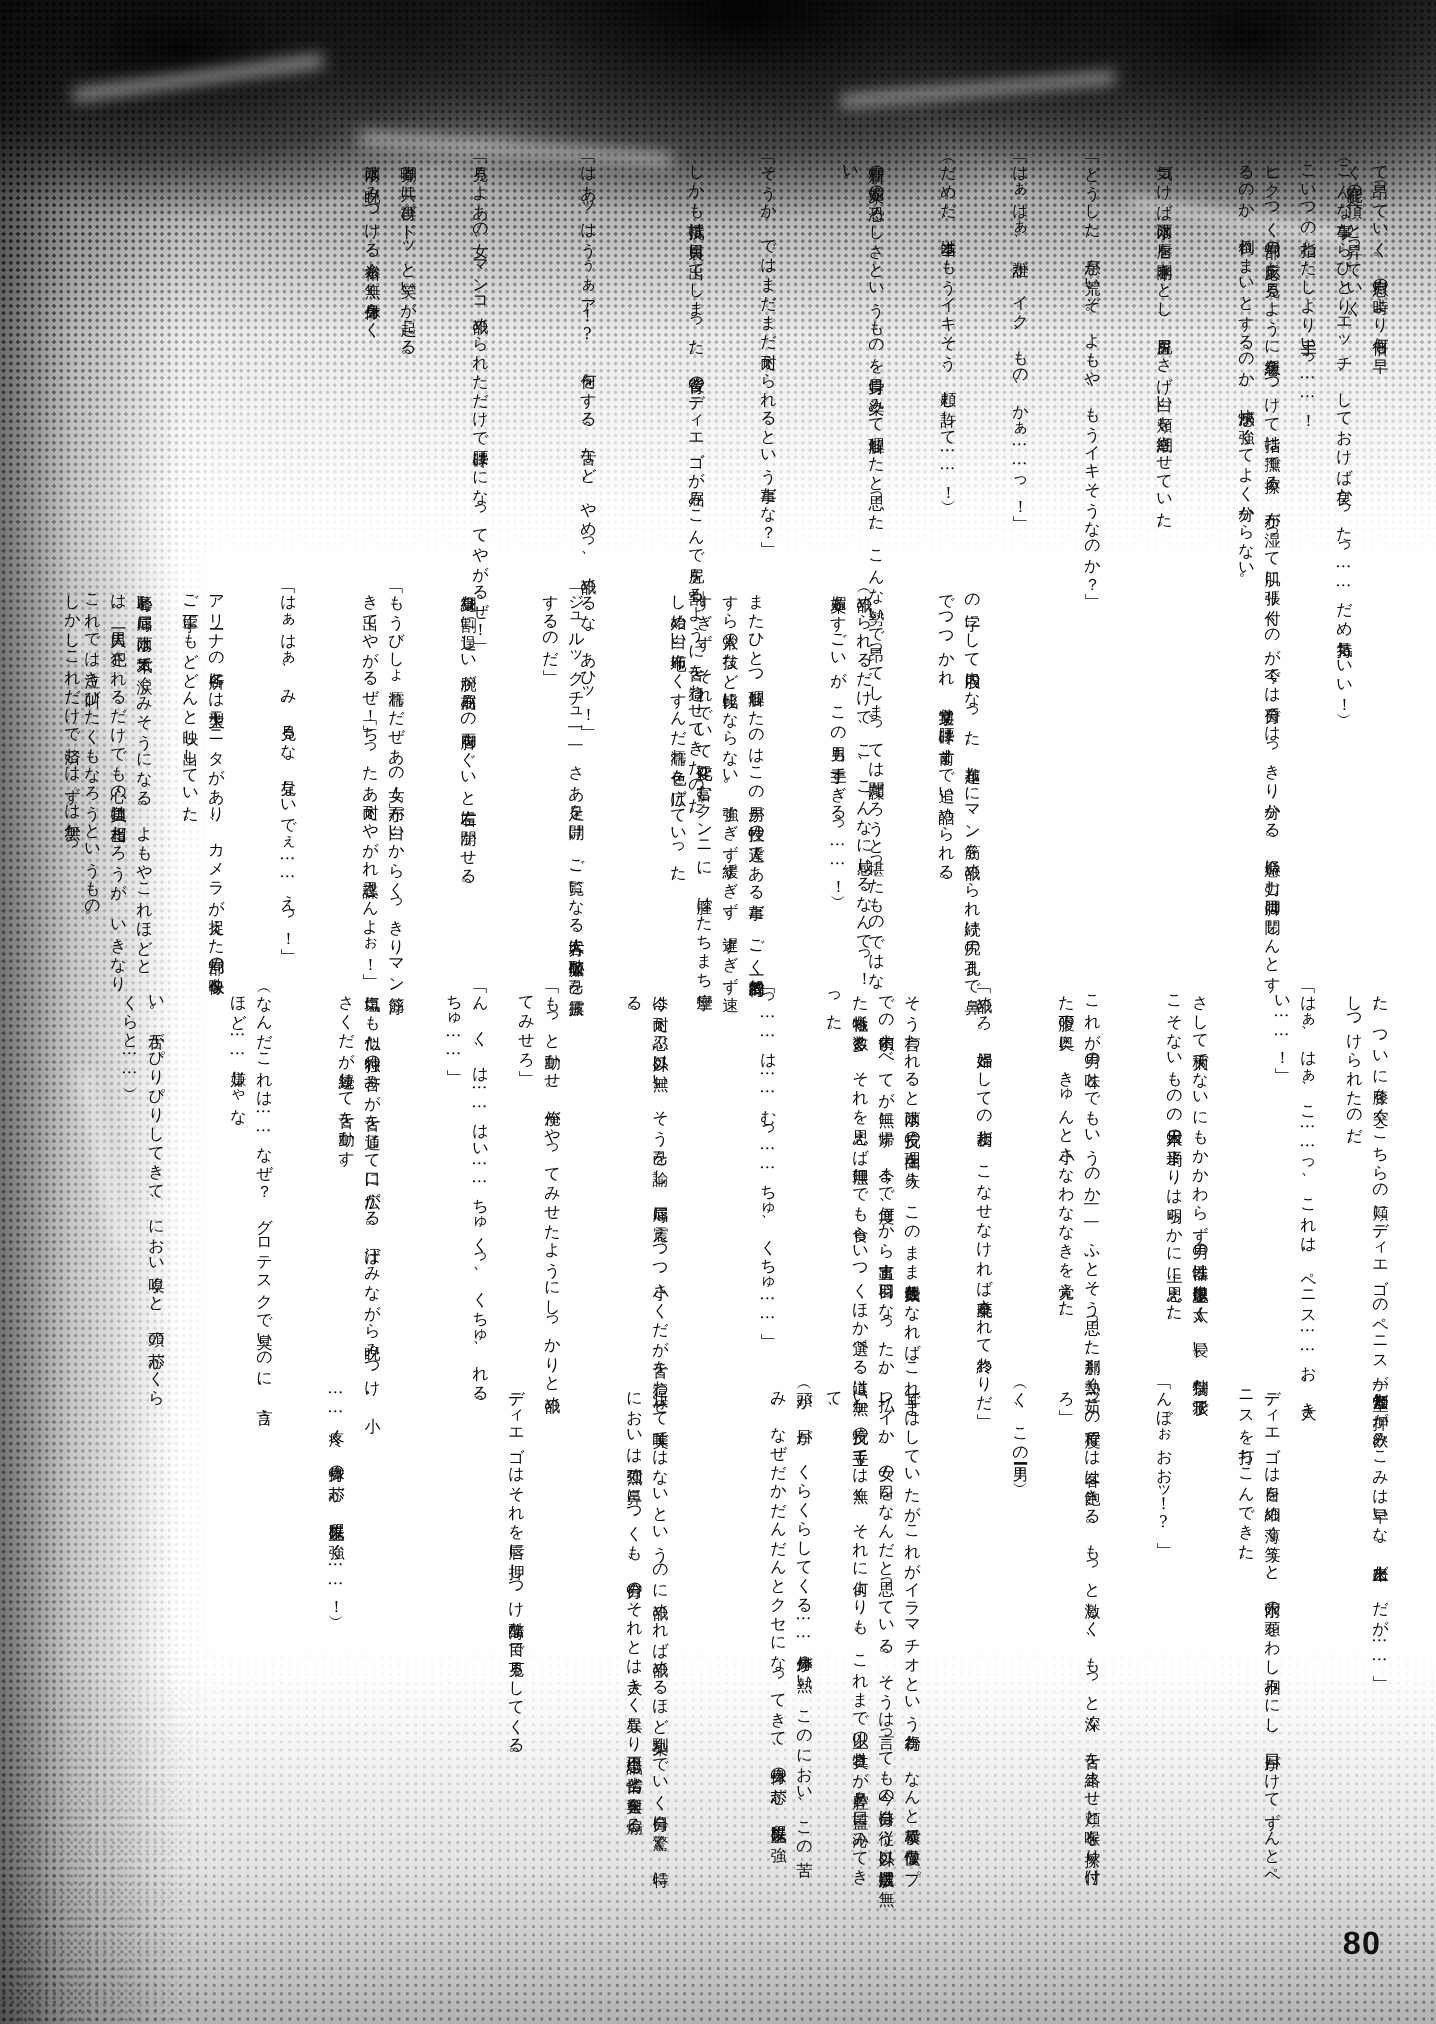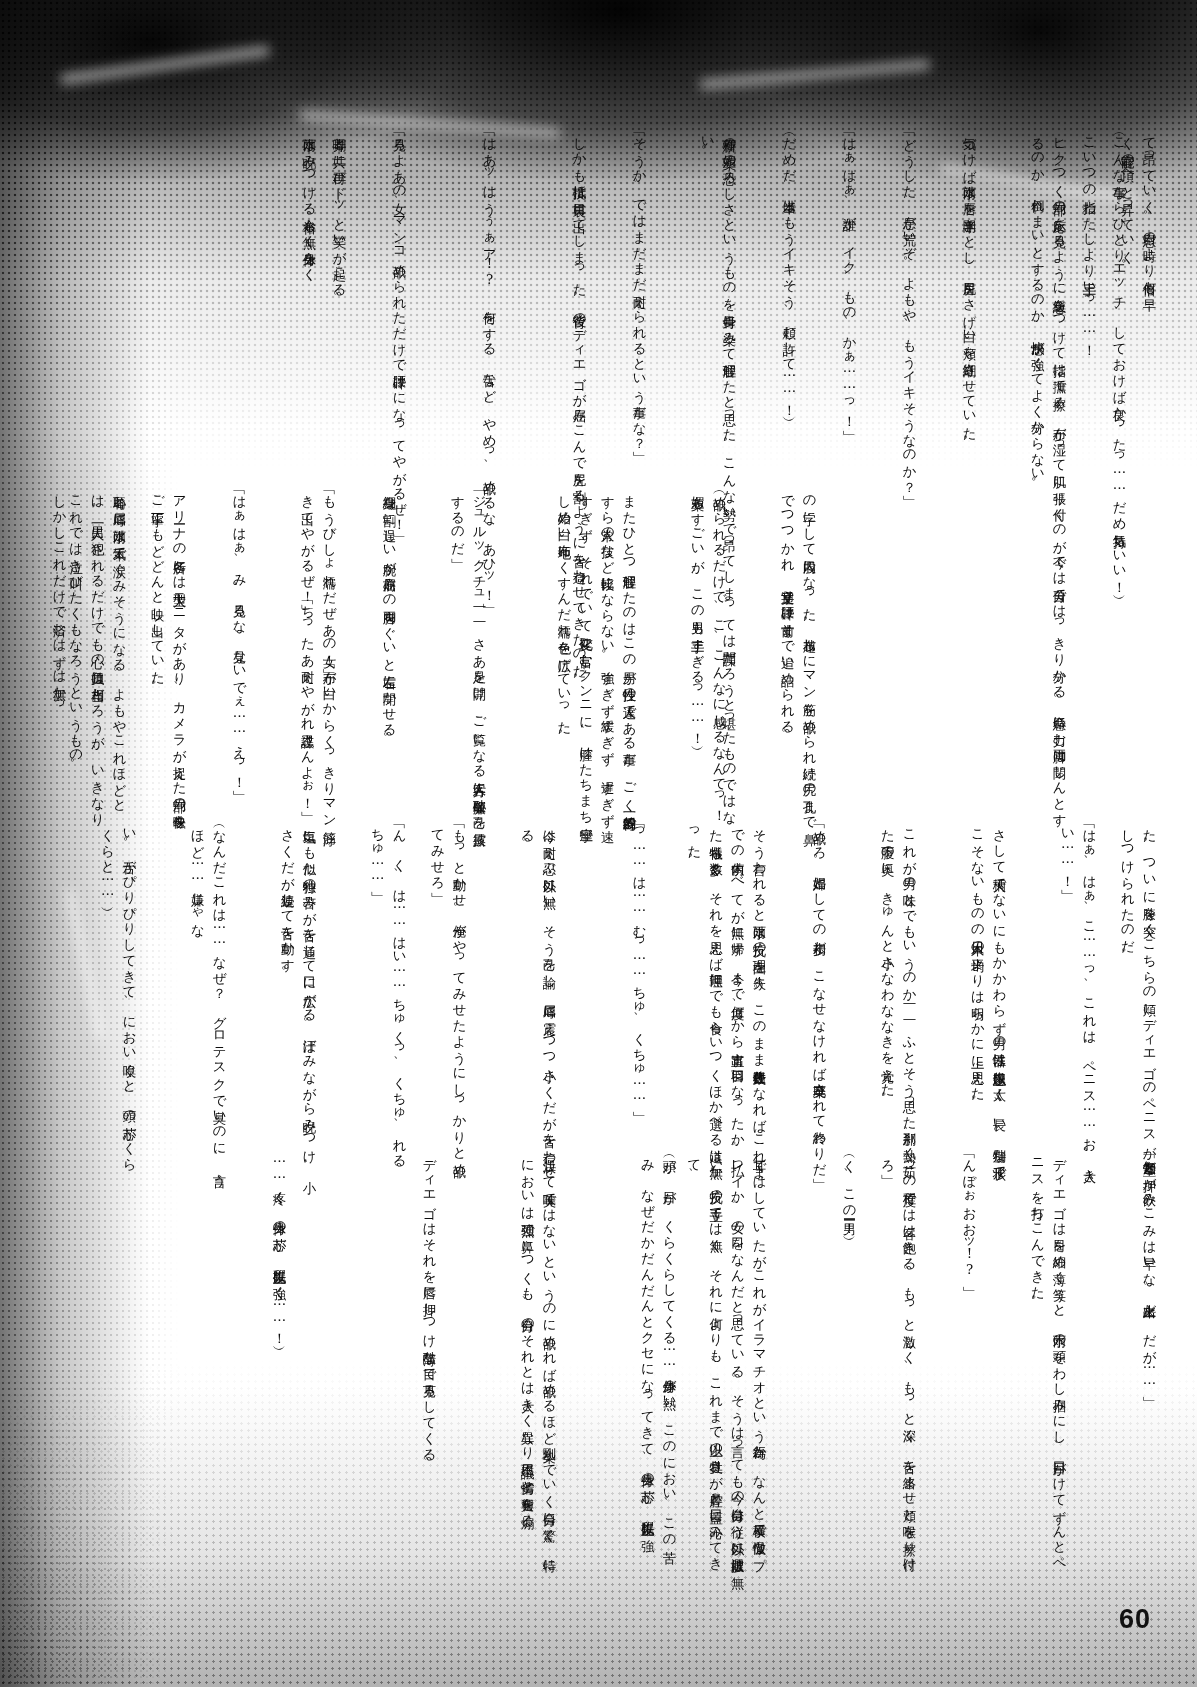--- a/index.html
+++ b/index.html
@@ -179,15 +179,15 @@
   <div class="text-block group-d" style="right:127px; top:1150px; height:420px;">ディエゴは目を細め薄く笑うと、氷雨の頭をわし掴みにし、口目がけてずんとペニスを打ちこんできた。</div>
   <div class="text-block group-d" style="right:217px; top:1150px; height:420px;">「んぼぉおおッ!?」</div>
   <div class="text-block group-d" style="right:277px; top:1150px; height:420px;">「この程度では客は飽きる。もっと激しく、もっと深く、舌を絡ませ頬と喉を擦り付けろ」</div>
   <div class="text-block group-d" style="right:337px; top:1150px; height:420px;">（く、この男ーー！）</div>
   <div class="text-block group-d" style="right:427px; top:1150px; height:420px;">耳ではしていたがこれがイラマチオという行為か。なんと横暴で傲慢なプレイか。女の口をなんだと思っている。そうは言っても今の自分は従う以外に選択肢は無い。反抗の手立ては無く、それに何よりも、これまで以上の牡臭さが鼻腔と口蓋に沁みてきて、</div>
   <div class="text-block group-d" style="right:517px; top:1150px; height:420px;">（頭が、目が、くらくらしてくる……身体が熱い、このにおい、この苦み、なぜだかだんだんとクセになってきて、身体の芯が、先程以上に強</div>
   <div class="text-block group-d" style="right:637px; top:1150px; height:420px;">決して美味ではないというのに舐めれば舐めるほど馴染んでいく自分に驚く。特ににおいは強烈で鼻につくも、自分のそれとは大きく異なり不思議に劣情と興奮を煽る。</div>
   <div class="text-block group-d" style="right:757px; top:1150px; height:420px;">ディエゴはそれを唇に押しつけ酷薄な目で見下ろしてくる。</div>
   <div class="text-block group-d" style="right:907px; top:1150px; height:420px;">……疼く、身体の芯が、先程以上に強く……！）</div>
 
-  <div class="page-number">60</div>
+  <div class="page-number">80</div>
 
 </div>
 
 </body></html>

